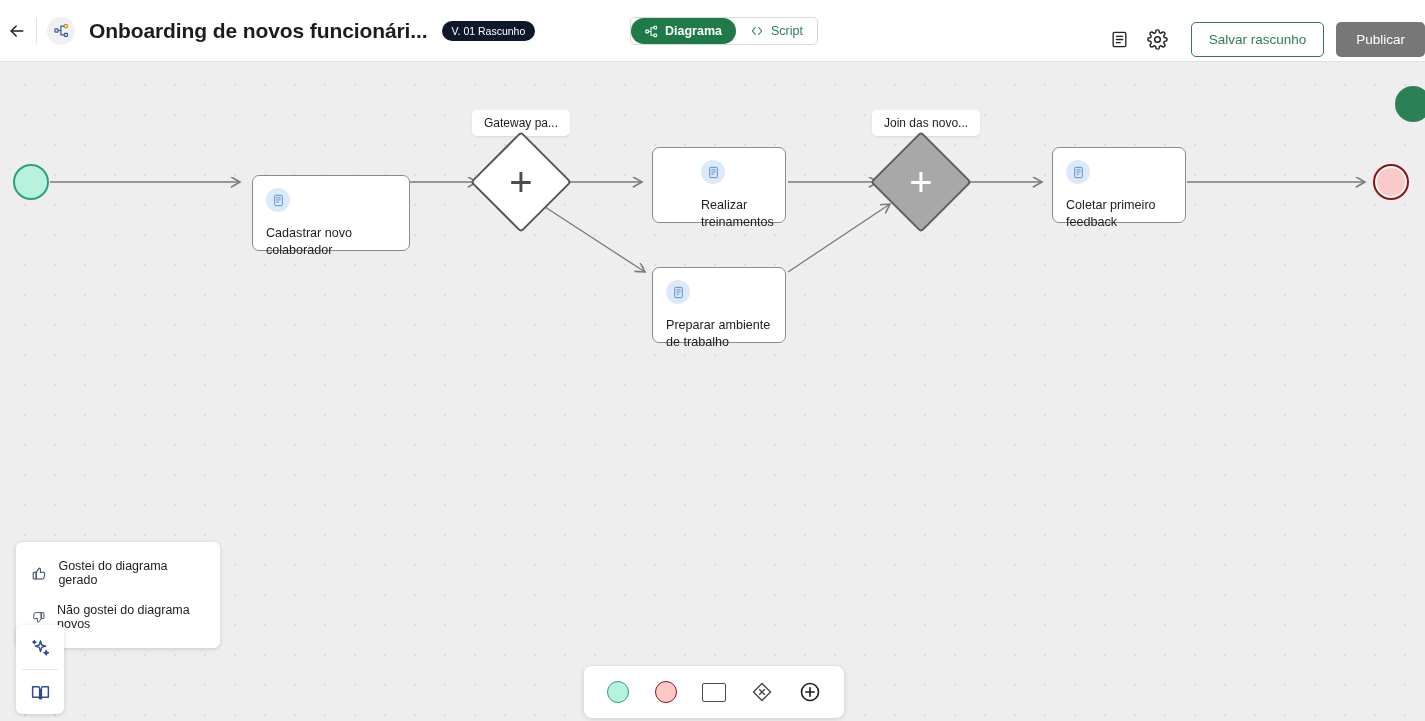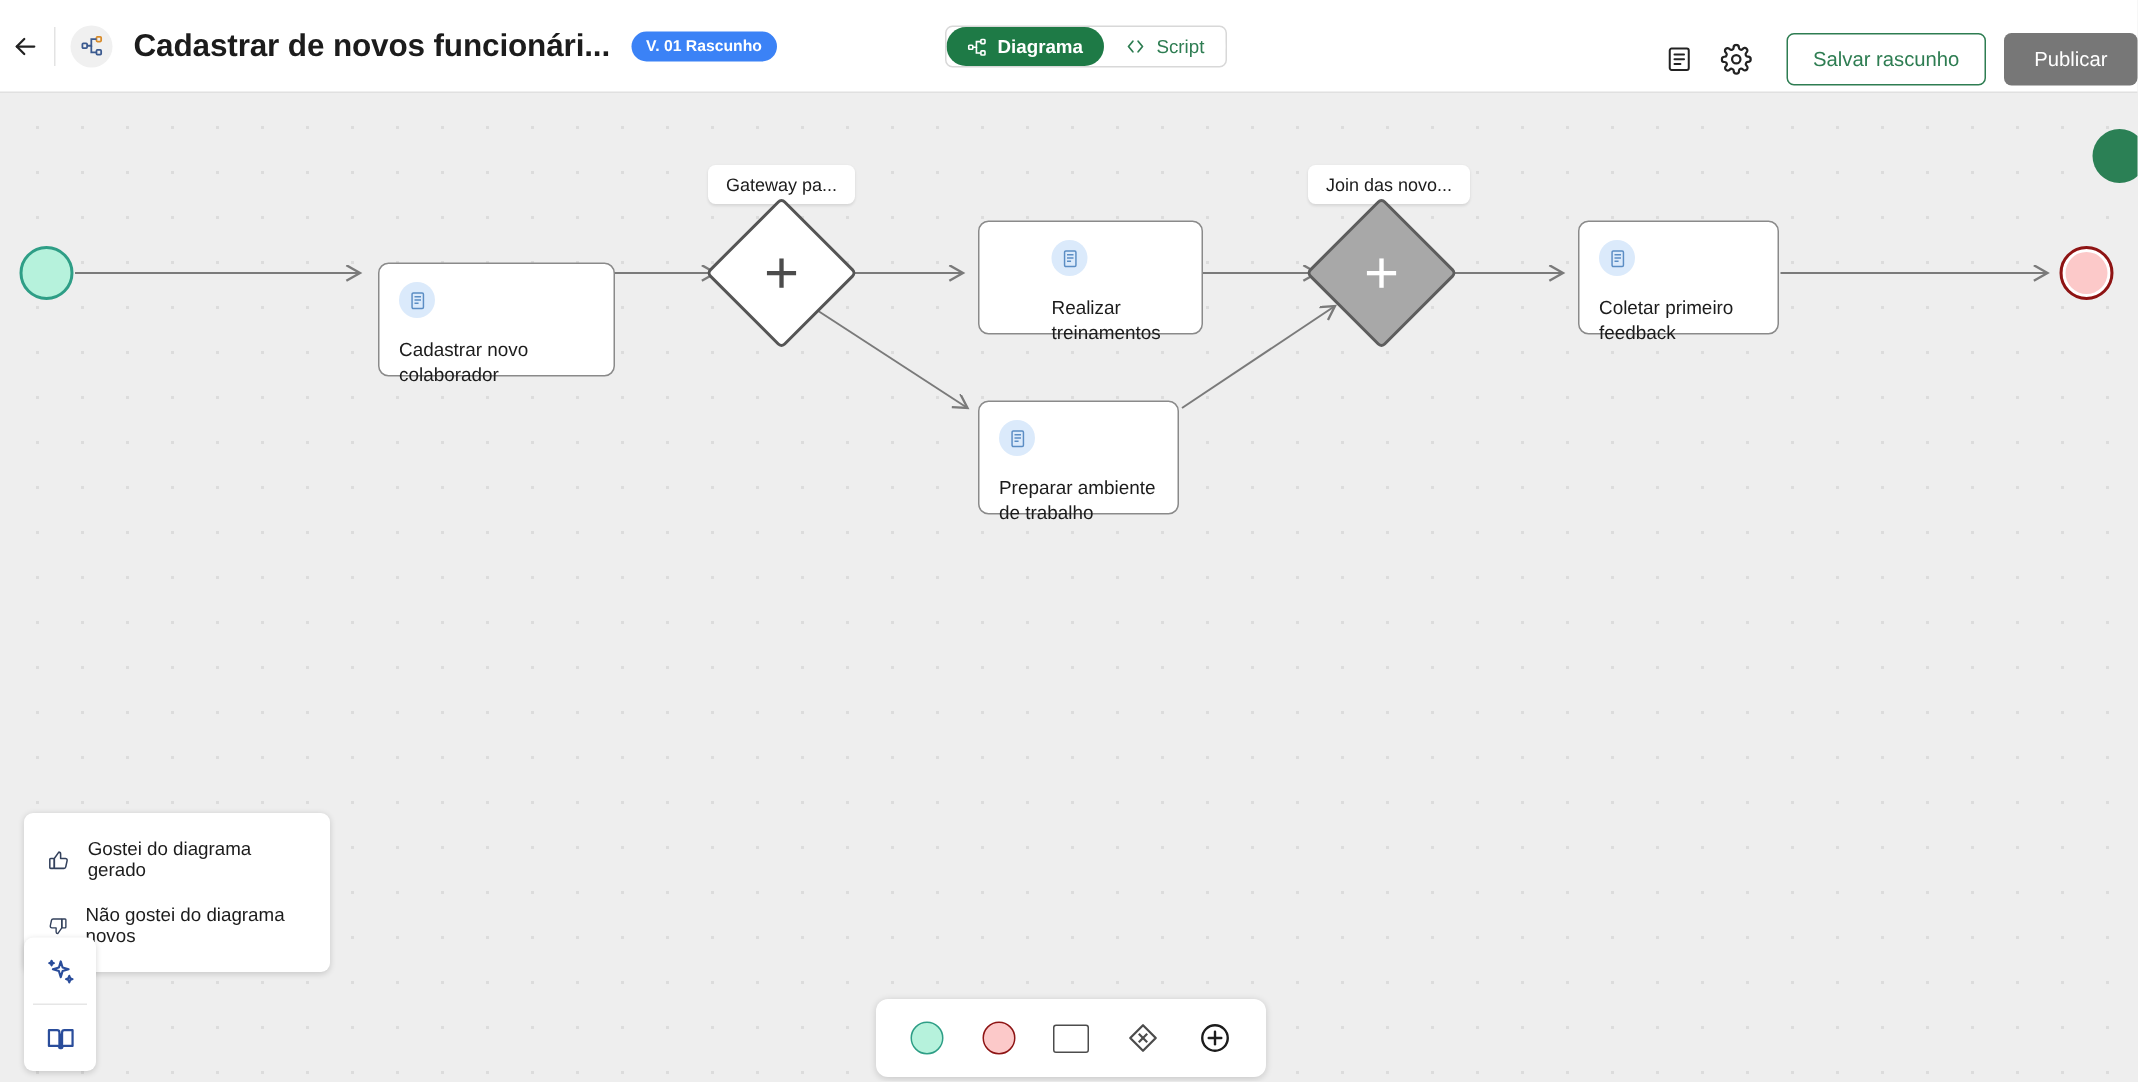--- a/index.html
+++ b/index.html
@@ -33,22 +33,22 @@
     display: flex; align-items: center; justify-content: center;
     margin-left: 6px; flex: 0 0 auto;
   }
   .proc-title {
     font-size: 21px; font-weight: bold; color: #1c1c1c;
     margin-left: 14px; white-space: nowrap;
     letter-spacing: -0.1px;
   }
   .version-badge {
     margin-left: 14px;
-    background: #3b82f6; color: #ffffff;
-    font-size: 10.5px; font-weight: bold;
+    background: #0f172a; color: #ffffff;
+    font-size: 10.5px; font-weight: normal;
     padding: 4px 10px; border-radius: 11px;
     white-space: nowrap;
   }
 
   
   .seg-toggle {
     position: absolute; left: 630px; top: 17px;
     height: 28px; display: flex;
     border: 1px solid #d8d8d8; border-radius: 5px;
     overflow: hidden; background: #fff;
@@ -238,21 +238,21 @@
   <div class="proc-icon">
     <svg width="15" height="15" viewBox="0 0 24 24" fill="none" stroke="#3b5a8f" stroke-width="1.9">
       <rect x="1.5" y="9.5" width="5" height="5" rx="1"></rect>
       <rect x="16.5" y="2.5" width="5" height="5" rx="1" stroke="#d88b2a"></rect>
       <rect x="16.5" y="16.5" width="5" height="5" rx="1"></rect>
       <path d="M6.5 12 L11 12 L11 5 L16.5 5"></path>
       <path d="M11 12 L11 19 L16.5 19"></path>
     </svg>
   </div>
 
-  <div class="proc-title">Cadastrar de novos funcionári...</div>
+  <div class="proc-title">Onboarding de novos funcionári...</div>
 
   <div class="version-badge">V. 01 Rascunho</div>
 
   <div class="seg-toggle">
     <div class="seg-btn active">
       <svg width="13" height="13" viewBox="0 0 24 24" fill="none" stroke="#ffffff" stroke-width="2">
         <rect x="1.5" y="9.5" width="5" height="5" rx="1"></rect>
         <rect x="16.5" y="2.5" width="5" height="5" rx="1"></rect>
         <rect x="16.5" y="16.5" width="5" height="5" rx="1"></rect>
         <path d="M6.5 12 L11 12 L11 5 L16.5 5"></path>
@@ -330,21 +330,21 @@
     </div>
     <div class="task-label">Cadastrar novo colaborador</div>
   </div>
 
   <div class="node-label" style="left:472px; top:48px;">Gateway pa...</div>
   <div style="position:absolute; left:485px; top:84px; width:72px; height:72px;">
     <div class="gateway" style="left:0; top:0;"></div>
     <div class="gw-plus">+</div>
   </div>
 
-  <div class="task" style="left:652px; top:85px; width:150px; height:76px;padding-left:48px;">
+  <div class="task" style="left:652px; top:85px; width:134px; height:76px;padding-left:48px;">
     <div class="task-badge">
       <svg width="13" height="13" viewBox="0 0 24 24" fill="none" stroke="#5b8dc4" stroke-width="1.8">
         <rect x="5" y="2.5" width="14" height="19" rx="1.5"></rect>
         <line x1="8" y1="7" x2="16" y2="7"></line>
         <line x1="8" y1="11" x2="16" y2="11"></line>
         <line x1="8" y1="15" x2="13" y2="15"></line>
       </svg>
     </div>
     <div class="task-label">Realizar treinamentos</div>
   </div>

